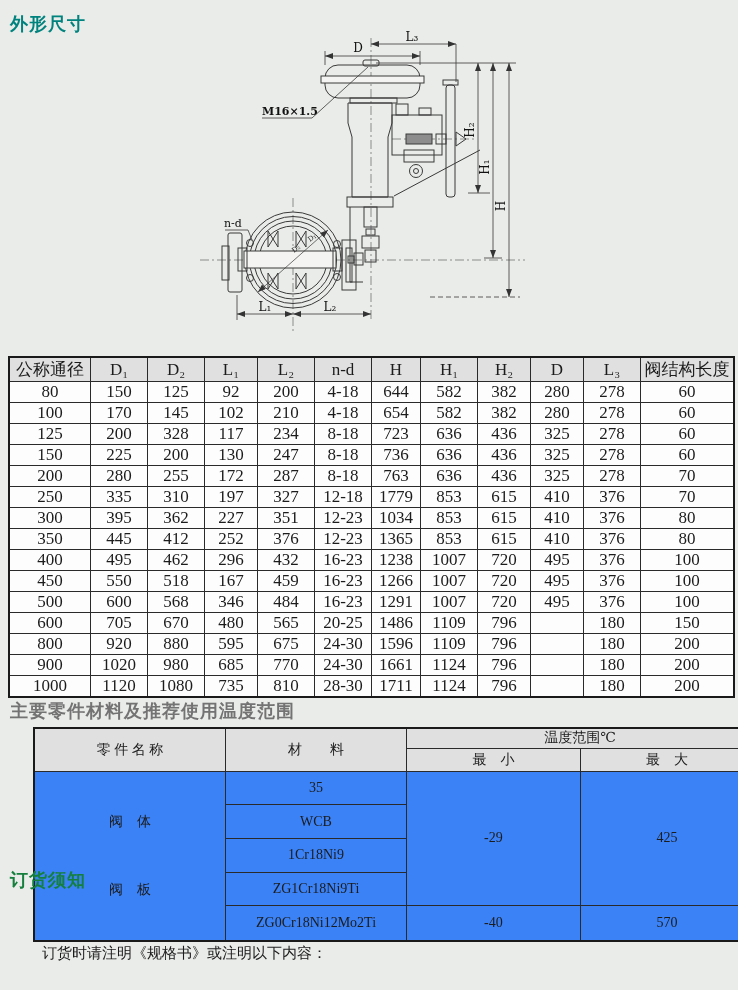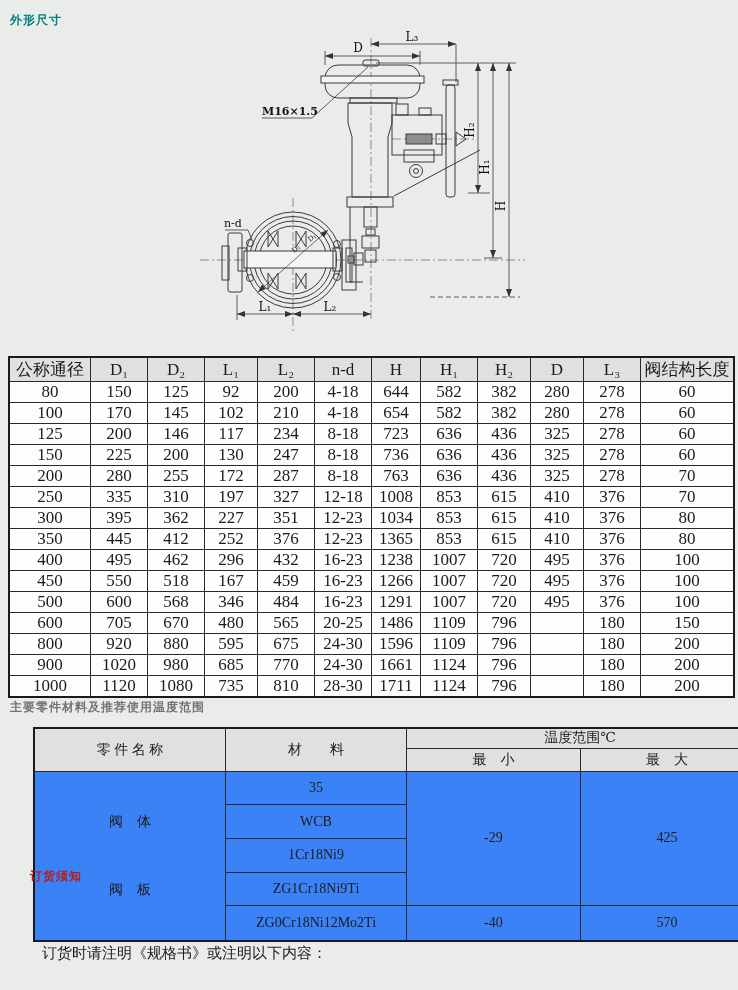--- a/index.html
+++ b/index.html
@@ -5,21 +5,21 @@
   html,body{margin:0;padding:0;}
   body{
     width:738px;height:990px;position:relative;overflow:hidden;
     background:#e9ece8;
     font-family:"Liberation Serif","DejaVu Serif",serif;
     color:#1c1c1c;
   }
   .sec-title{
     position:absolute;left:10px;
     font-family:Liberation Mono, monospace;
-    font-size:12px;font-weight:bold;color:#00837e;letter-spacing:1px;
+    font-size:18px;font-weight:bold;color:#00837e;letter-spacing:1px;
   }
   #title1{top:12px;}
   #title2{top:699px;}
   #title3{top:868px;}
 
   #drawing{position:absolute;left:180px;top:30px;}
   #drawing text{font-family:"DejaVu Serif",serif;fill:#111;}
 
   table{border-collapse:collapse;table-layout:fixed;}
   .dim-table{
@@ -233,21 +233,21 @@
         <td>654</td>
         <td>582</td>
         <td>382</td>
         <td>280</td>
         <td>278</td>
         <td>60</td>
       </tr>
       <tr>
         <td>125</td>
         <td>200</td>
-        <td>146</td>
+        <td>328</td>
         <td>117</td>
         <td>234</td>
         <td>8-18</td>
         <td>723</td>
         <td>636</td>
         <td>436</td>
         <td>325</td>
         <td>278</td>
         <td>60</td>
       </tr>
@@ -279,21 +279,21 @@
         <td>278</td>
         <td>70</td>
       </tr>
       <tr>
         <td>250</td>
         <td>335</td>
         <td>310</td>
         <td>197</td>
         <td>327</td>
         <td>12-18</td>
-        <td>1008</td>
+        <td>1779</td>
         <td>853</td>
         <td>615</td>
         <td>410</td>
         <td>376</td>
         <td>70</td>
       </tr>
       <tr>
         <td>300</td>
         <td>395</td>
         <td>362</td>
@@ -454,20 +454,20 @@
     <td>ZG1Cr18Ni9Ti</td>
   </tr>
   <tr>
     <td>ZG0Cr18Ni12Mo2Ti</td>
     <td>-40</td>
     <td>570</td>
   </tr>
 </tbody>
   </table>
 
-<div id="title3" class="sec-title accent" style="color: #b91c1c; margin-left: 20px;">订货须知</div>
+<div id="title3" class="sec-title accent" style="color: #15803d;">订货须知</div>
 
 <div class="ordering">
   <div>订货时请注明《规格书》或注明以下内容：</div>
   
   
   
 </div>
 
 </body></html>

